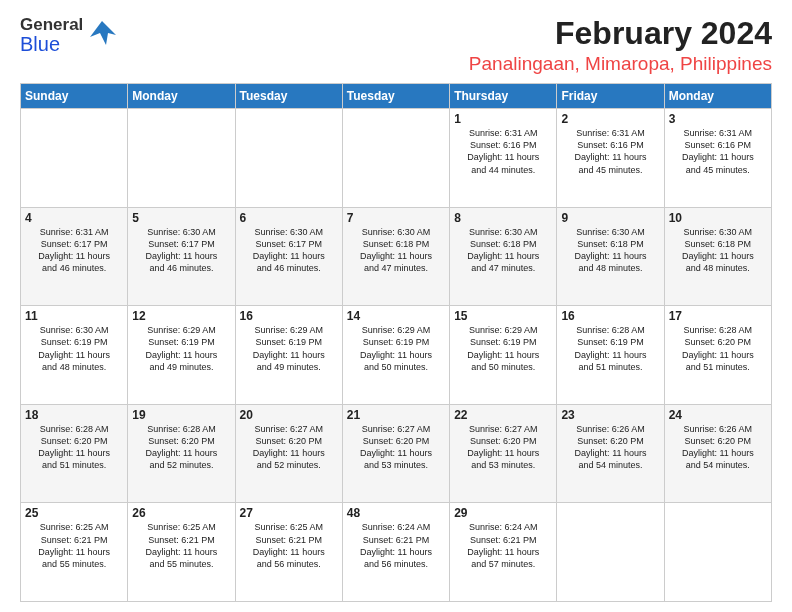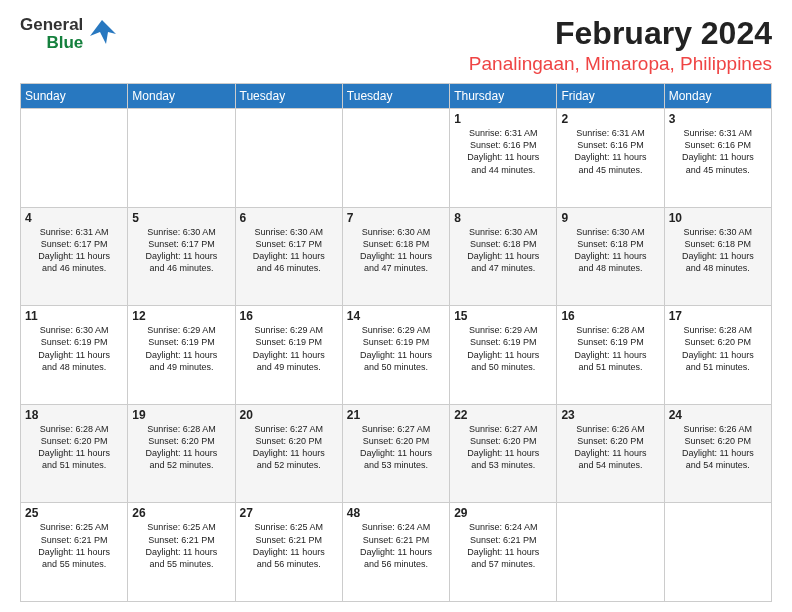--- a/index.html
+++ b/index.html
@@ -45,21 +45,21 @@
     .calendar {
       width: 100%;
       border-collapse: collapse;
       flex: 1;
       table-layout: fixed;
     }
     .calendar th {
       background: #2878c0;
       color: #fff;
       font-size: 12px;
-      font-weight: normal;
+      font-weight: bold;
       padding: 5px 4px;
       border: 1px solid #ccc;
       text-align: left;
     }
     .calendar td {
       border: 1px solid #ccc;
       vertical-align: top;
       padding: 3px 4px;
       font-size: 9.5px;
       color: #222;
@@ -93,23 +93,23 @@
     }
   </style>
 </head>
 <body>
 
 <div class="page">
   <div class="header">
     <div class="logo">
       <div>
         <div style="display:flex;align-items:center;">
-          <div style="line-height:1.05;text-align:right;">
+          <div style="line-height:1.05;">
             <div style="font-size:17px;font-weight:bold;color:#333;">General</div>
-            <div style="font-size:17px;font-weight:bold;color:#15803d;">Blue</div>
+            <div style="font-size:20px;font-weight:normal;color:#1d4ed8;">Blue</div>
           </div>
           <svg width="32" height="32" viewBox="0 0 32 32" style="margin-left:3px;margin-top:-4px;">
             <polygon points="16,4 30,18 22,16 20,28 14,16 4,20" fill="#2878c0"></polygon>
           </svg>
         </div>
       </div>
     </div>
     <div class="title-block">
       <div class="main-title">February 2024</div>
       <div class="subtitle">Panalingaan, Mimaropa, Philippines</div>

